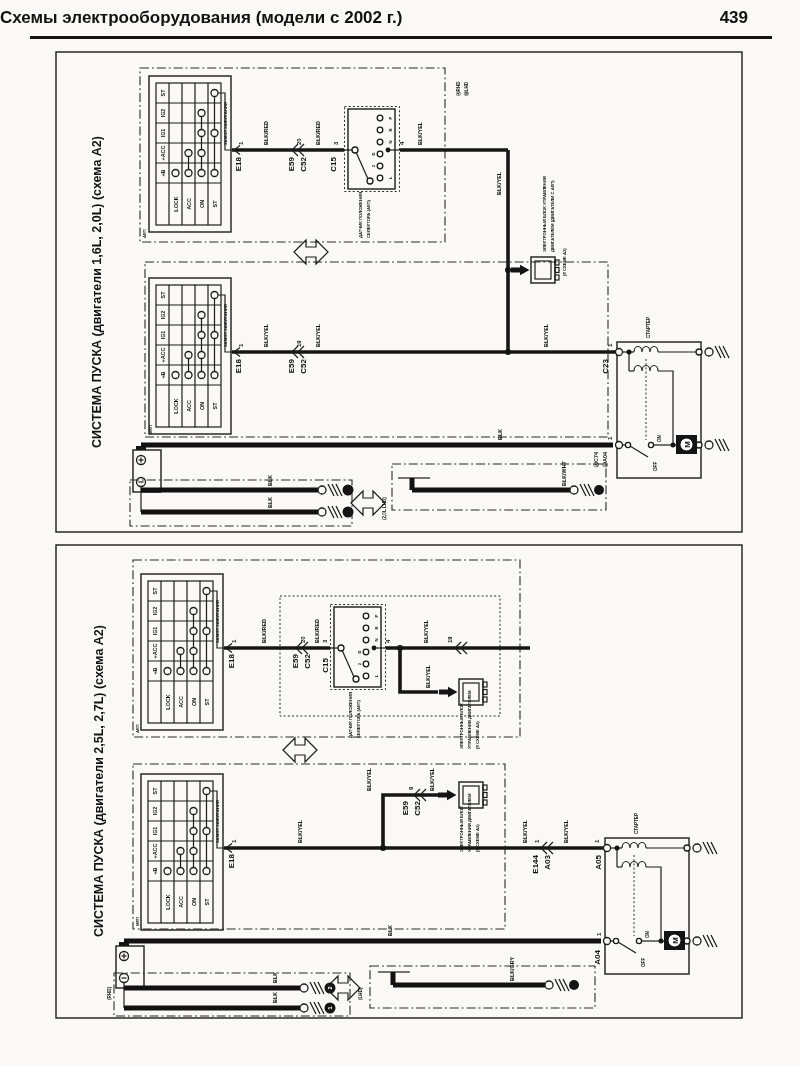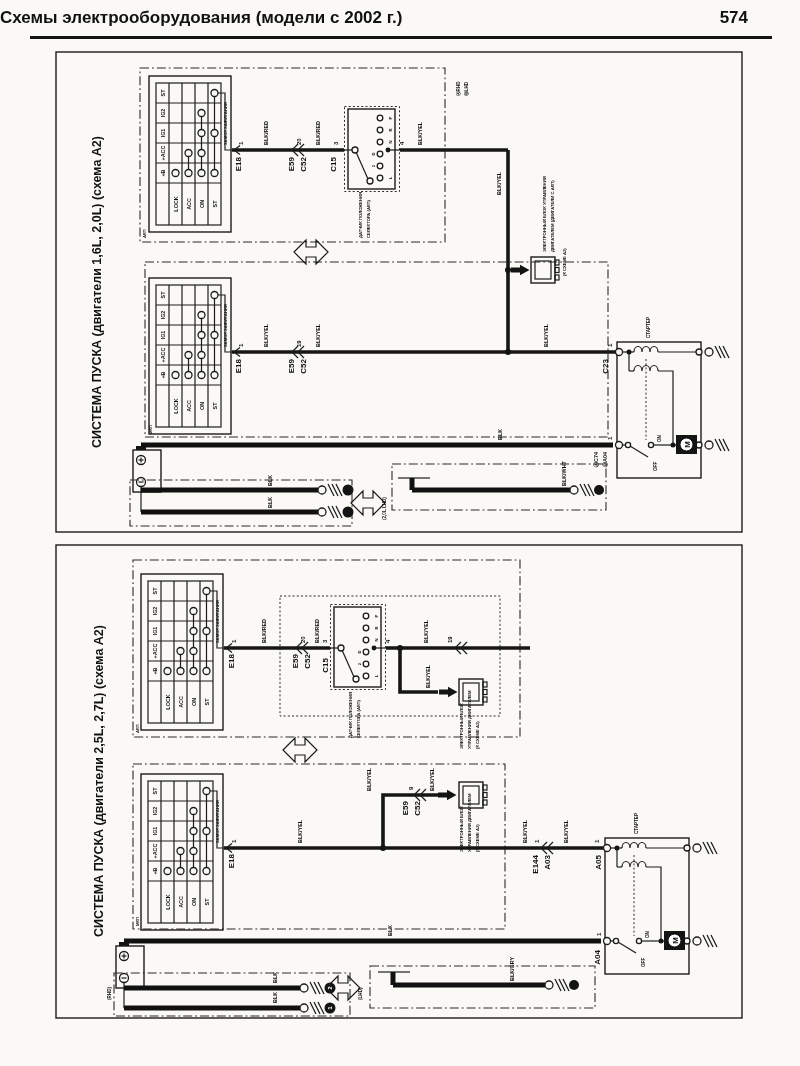--- a/index.html
+++ b/index.html
@@ -23,21 +23,21 @@
   .t6{font-size:6px;font-weight:bold;}
   .t8{font-size:8px;font-weight:bold;}
   .t12{font-size:12.5px;font-weight:bold;}
   .tw{fill:#ffffff;font-size:5.5px;font-weight:bold;}
 </style>
 </head>
 <body>
 
 <div id="page">
   <div id="hdr-title">Схемы электрооборудования (модели с 2002 г.)</div>
-  <div id="hdr-page">574</div>
+  <div id="hdr-page">439</div>
   <div id="hdr-rule"></div>
 
   <svg width="800" height="1066" viewBox="0 0 800 1066">
     <defs>
 
       <g id="ign-sym">
         <rect x="1" y="1" width="82" height="156" class="bx"></rect>
         <rect x="8" y="8" width="65" height="142" class="ln"></rect>
         <line x1="21" y1="8" x2="21" y2="150" class="ln"></line>
           <line x1="34" y1="8" x2="34" y2="150" class="ln"></line>

